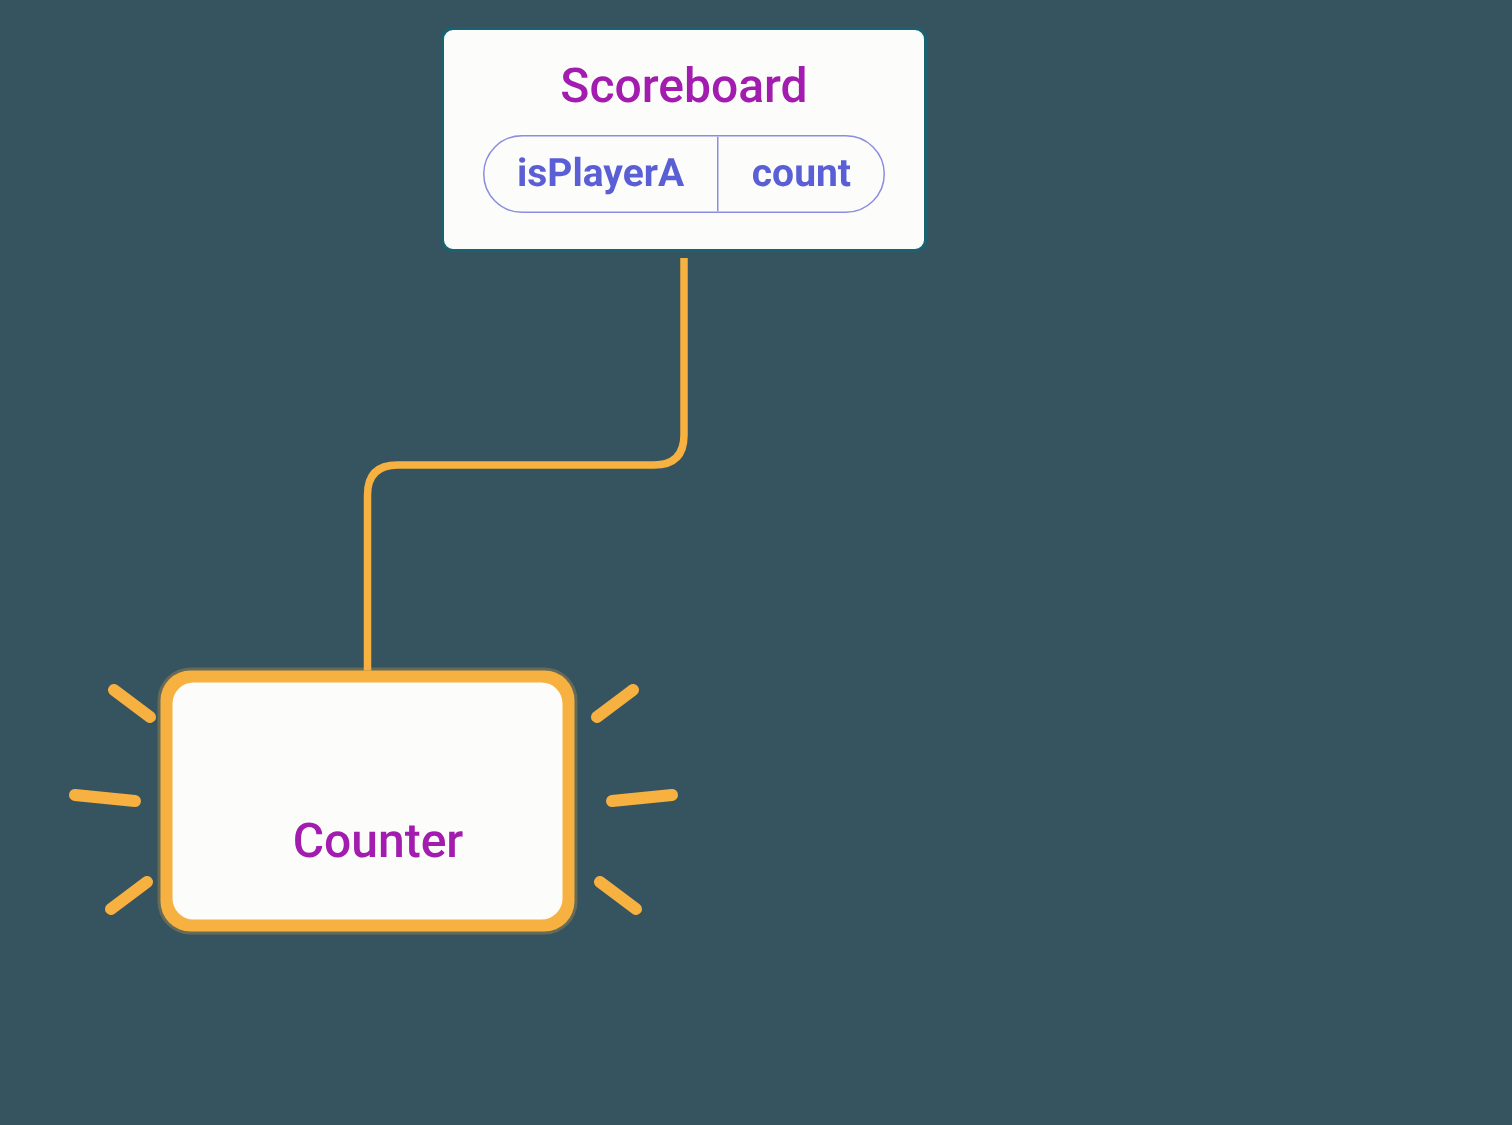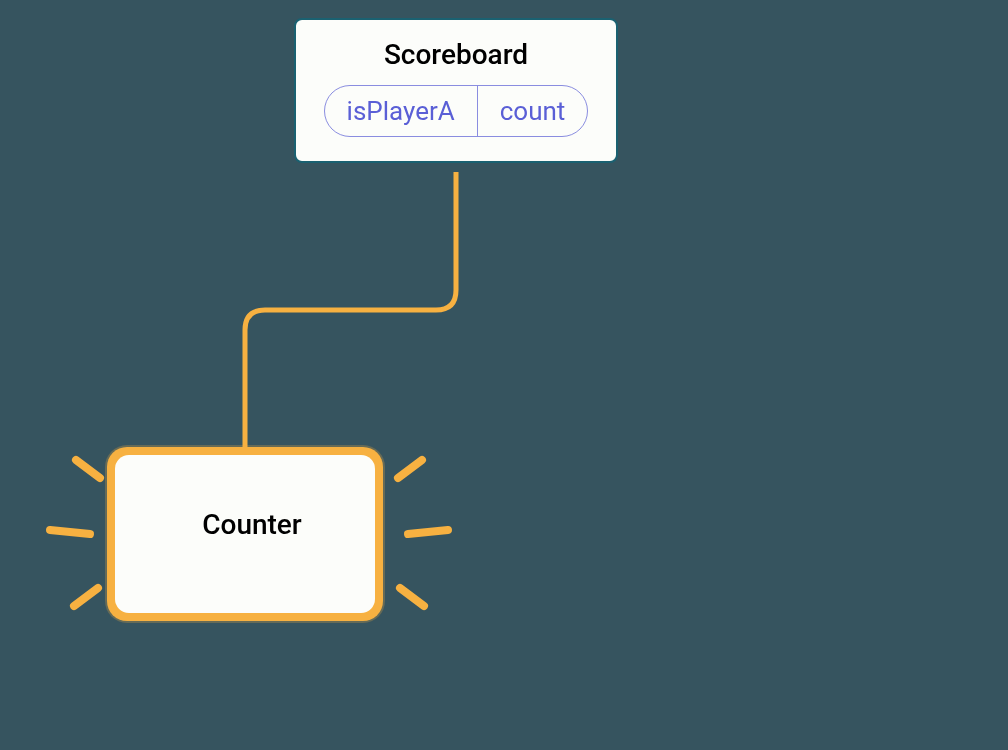--- a/index.html
+++ b/index.html
@@ -13,32 +13,33 @@
   .node {
     position: absolute;
     background: #fcfdfa;
     border-radius: 8px;
     display: flex;
     flex-direction: column;
     align-items: center;
     padding: 18px 24px 24px 24px;
   }
   .node-title {
-    font-size: 28px;
+    font-size: 32px;
     font-weight: 500;
-    color: #000000;
+    color: #a21caf;
     margin-bottom: 14px;
   }
   .pill {
     display: flex;
     border: 1.5px solid #8a8de0;
     border-radius: 999px;
     overflow: hidden;
     font-size: 26px;
     color: #5a5fd6;
+    font-weight: bold;
   }
   .pill-left {
     padding: 10px 22px;
     border-right: 1.5px solid #8a8de0;
   }
   .pill-right {
     padding: 10px 22px;
   }
   .scoreboard {
     left: 294px;
@@ -60,21 +61,21 @@
   .counter {
     position: relative;
     left: 0; top: 0;
     width: 100%;
     height: 100%;
     background: #fcfdfa;
     border-radius: 14px;
     display: flex;
     flex-direction: column;
     align-items: center;
-    justify-content: center;
+    justify-content: flex-end;
     padding: 14px 20px 20px 34px;
   }
 </style>
 </head>
 <body>
 
 <svg width="1008" height="750" style="position:absolute;left:0;top:0;pointer-events:none;">
   <path d="M 456 172 L 456 290 Q 456 310 436 310 L 265 310 Q 245 310 245 330 L 245 447" stroke="#f7b141" stroke-width="5" fill="none"></path>
 </svg>
 

